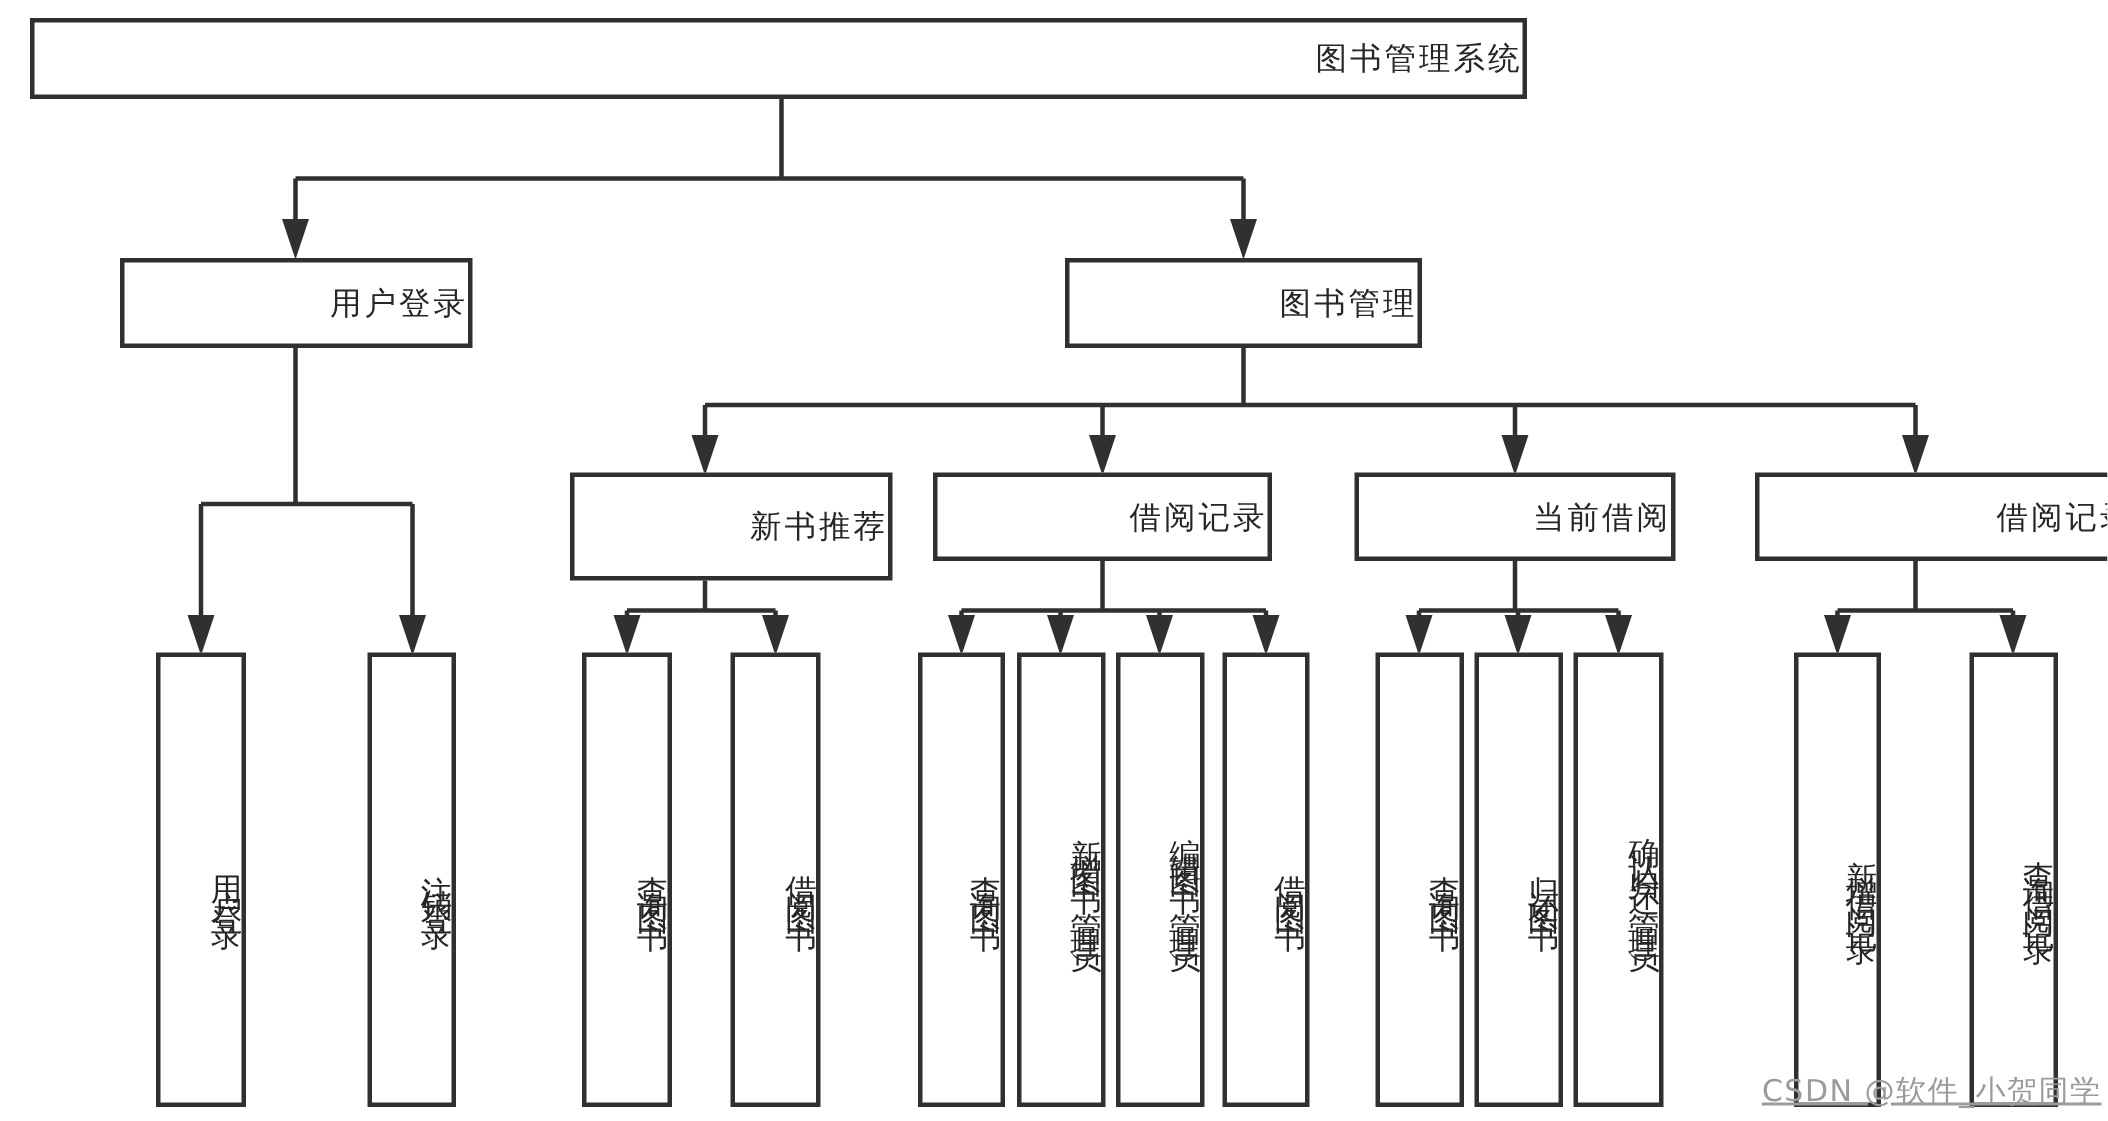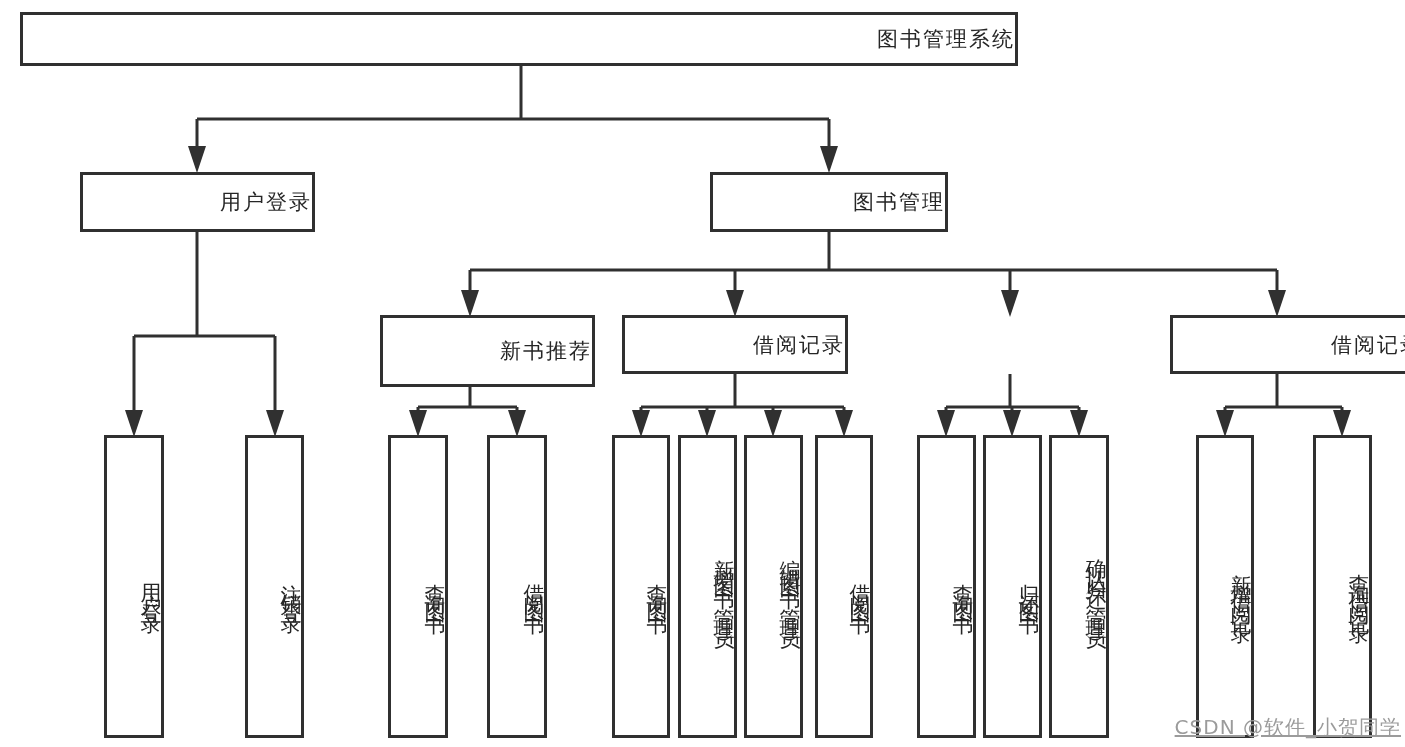--- a/index.html
+++ b/index.html
@@ -90,20 +90,23 @@
   <div class="box h" style="left:710px;top:172px;width:238px;height:60px">
     <span class="lbl">图书管理</span>
   </div>
 
   <div class="box h" style="left:380px;top:315px;width:215px;height:72px">
     <span class="lbl">新书推荐</span>
   </div>
   <div class="box h" style="left:622px;top:315px;width:226px;height:59px">
     <span class="lbl">借阅记录</span>
   </div>
+  <div class="box h" style="left:903px;top:315px;width:214px;height:59px">
+    <span class="lbl">当前借阅</span>
+  </div>
   <div class="box h" style="left:1170px;top:315px;width:256px;height:59px">
     <span class="lbl">借阅记录</span>
   </div>
 
   <div class="box v" style="left:104px;width:60px">
     <span class="vlbl">用户登录</span>
   </div>
   <div class="box v" style="left:245px;width:59px">
     <span class="vlbl">注销登录</span>
   </div>

